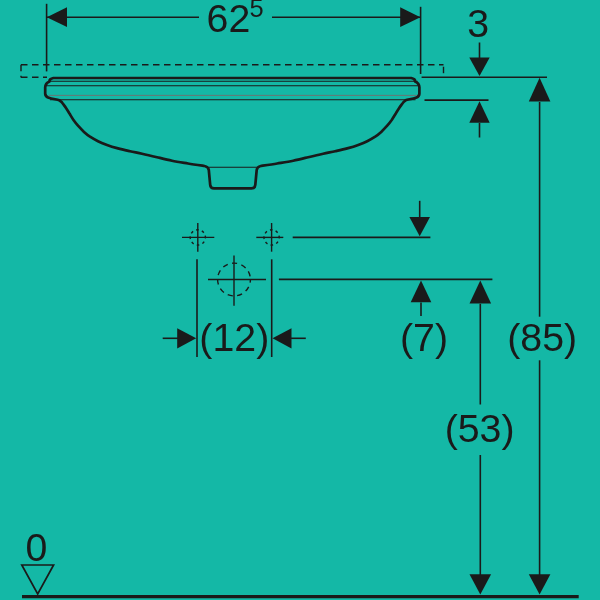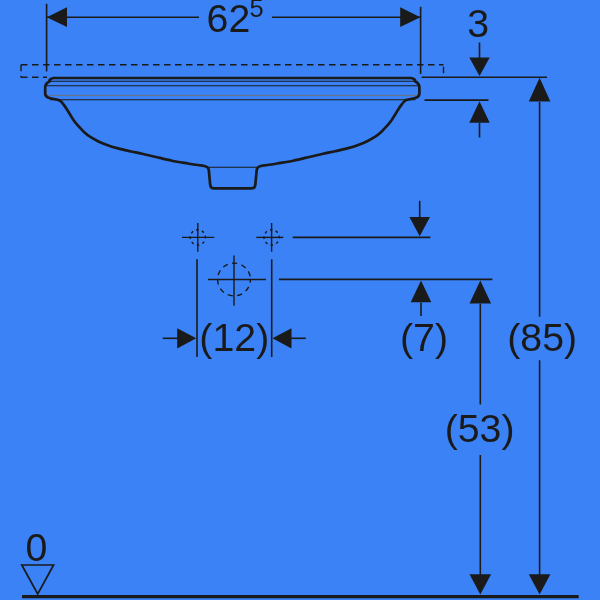--- a/index.html
+++ b/index.html
@@ -1,16 +1,16 @@
 <!DOCTYPE html>
 <html><head>
 <meta charset="utf-8">
 <style>
 html,body{margin:0;padding:0;background:#fff;}
-#stage{position:relative;width:600px;height:600px;background:#3b82f6;overflow:hidden;}
+#stage{position:relative;width:600px;height:600px;background:#14b8a6;overflow:hidden;}
 svg{position:absolute;left:0;top:0;}
 text{font-family:"Liberation Sans",sans-serif;fill:#1a1a1a;}
 </style>
 </head>
 <body>
 <div id="stage">
 <svg width="600" height="600" viewBox="0 0 600 600">
 
   <g stroke="#1a1a1a" stroke-width="1.4" fill="none" stroke-dasharray="6.5,4.5">
     <path d="M 21,64.7 H 443.5"></path>

